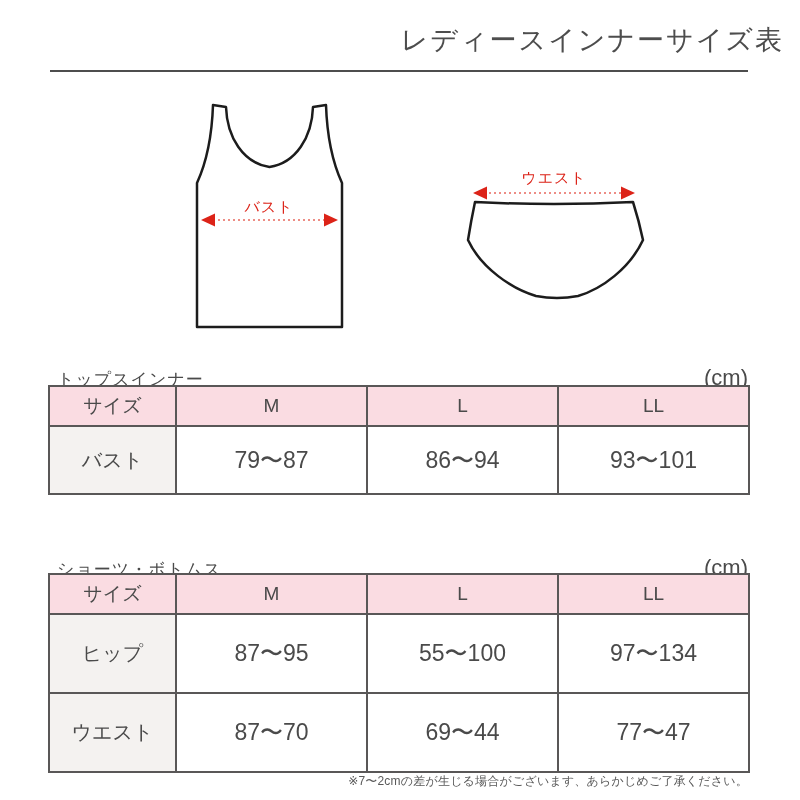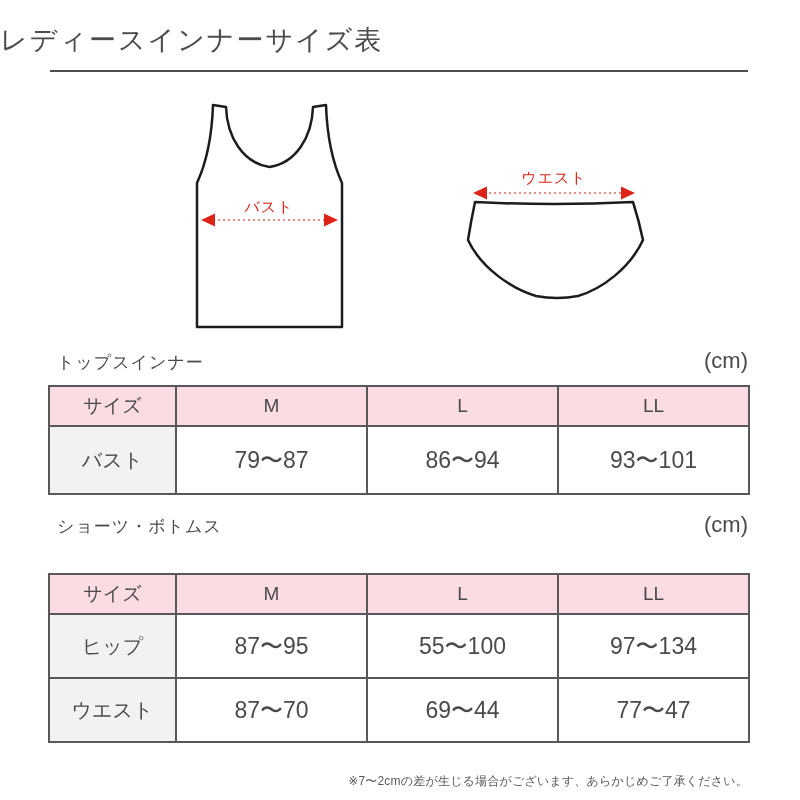--- a/index.html
+++ b/index.html
@@ -9,41 +9,41 @@
     font-family: "Liberation Sans", "DejaVu Sans", sans-serif;
     color: #4a4a4a;
     position: relative;
     overflow: hidden;
   }
   .page { position: absolute; inset: 0; background: #ffffff; }
 
   
   .title {
     position: absolute; top: 22px; left: 0; width: 784px;
-    text-align: left;
+    text-align: right;
     font-size: 27px; letter-spacing: 2px;
     color: #4d4d4d;
   }
   .title-rule {
     position: absolute; top: 70px; left: 50px; width: 698px; height: 2px;
     background: #4d4d4d;
   }
 
   
   .tank-svg { position: absolute; left: 185px; top: 95px; }
   .panty-svg { position: absolute; left: 450px; top: 163px; }
   .measure-label { font-size: 15px; letter-spacing: 1px; }
 
   
   .section-head {
     position: absolute; left: 48px; width: 700px;
-    display: flex; justify-content: space-between; align-items: flex-end;
+    display: flex; justify-content: space-between; align-items: flex-end; margin-top: 17px;
   }
   .section-head.s1 { top: 348px; }
-  .section-head.s2 { top: 512px; }
+  .section-head.s2 { top: 538px; }
   .section-title { font-size: 17px; letter-spacing: 1px; padding-left: 9px; color: #4a4a4a; }
   .section-unit { font-size: 22px; color: #4a4a4a; }
 
   
   table.size-table {
     position: absolute; left: 48px; width: 700px;
     border-collapse: collapse; table-layout: fixed;
     background: #ffffff;
   }
   table.size-table.t1 { top: 385px; }
@@ -61,21 +61,21 @@
   }
   .size-table td.row-label {
     background: #f4f2f0;
     font-size: 20px; color: #4a4a4a;
   }
   .size-table td.row-value {
     background: #ffffff;
     font-size: 23px; color: #4a4a4a;
   }
   .t1 tbody td { height: 68px; }
-  .t2 tbody td { height: 64px; margin-top: 44px; }
+  .t2 tbody td { height: 79px; margin-top: 44px; }
 
   
   .footnote {
     position: absolute; top: 773px; right: 52px;
     font-size: 12px; color: #595959; letter-spacing: 0.2px;
   }
 </style>
 </head>
 <body>
 

